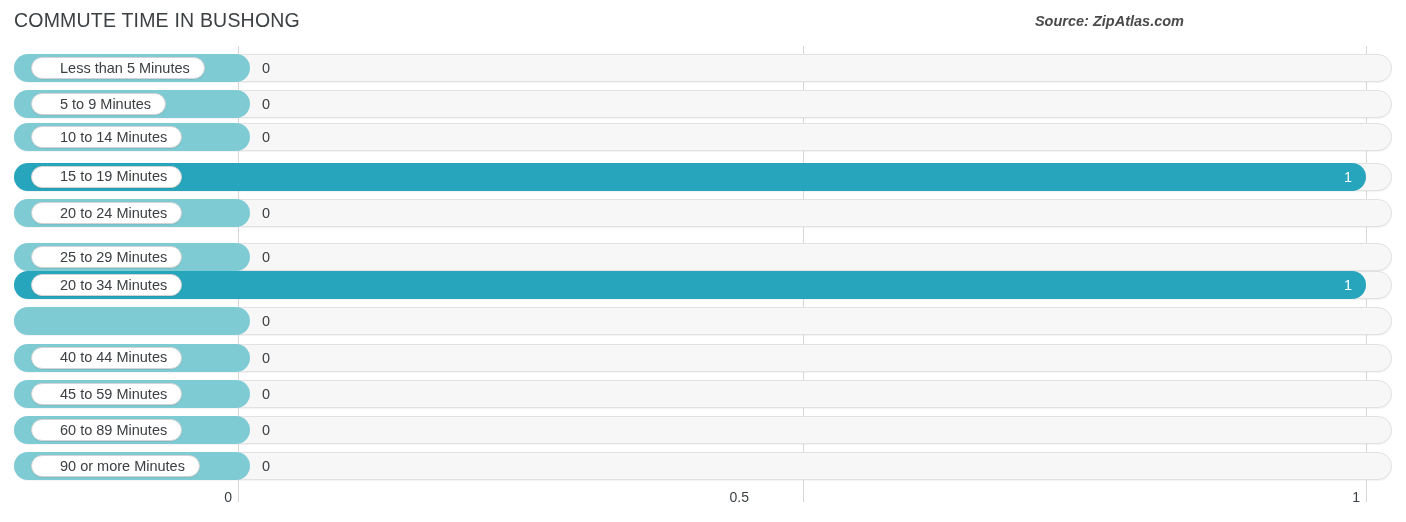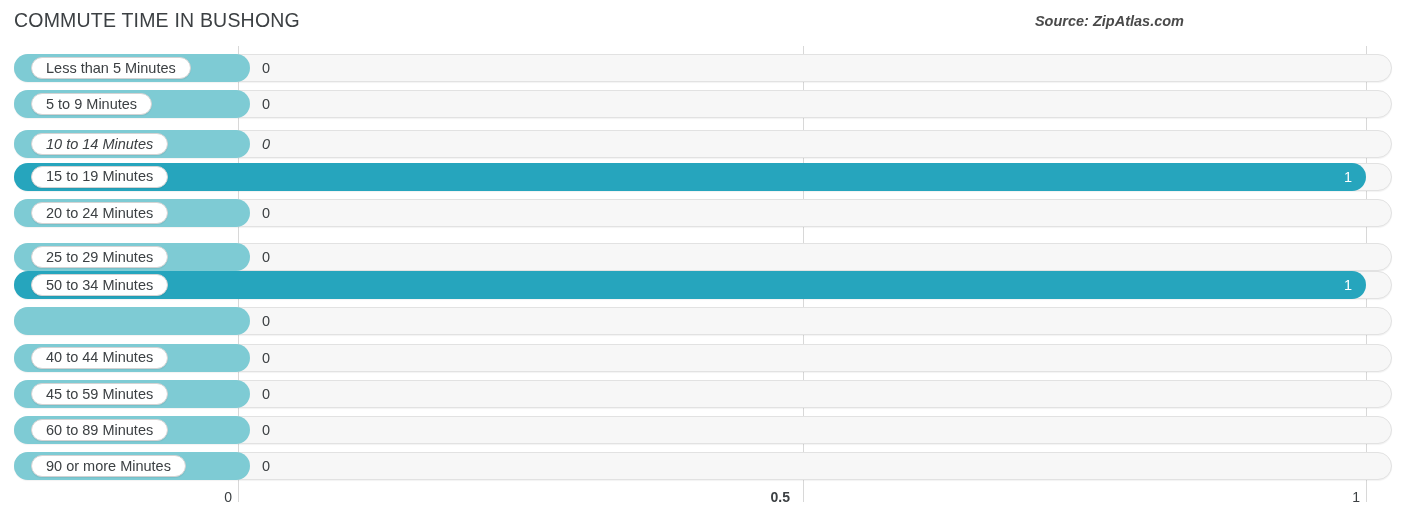--- a/index.html
+++ b/index.html
@@ -108,20 +108,21 @@
     padding: 0 14px;
     box-sizing: border-box;
     box-shadow: 0 1px 1px rgba(0,0,0,0.06);
     z-index: 3;
   }
   .cat-label {
     font-size: 14.5px;
     color: #3c4043;
     white-space: nowrap;
     line-height: 1;
+    margin-left: 14px;
   }
 
   
   .val-out {
     position: absolute;
     top: 0;
     height: 28px;
     display: flex;
     align-items: center;
     font-size: 14.5px;
@@ -188,21 +189,21 @@
         <div class="val-out" style="left: 248px;">0</div>
       </div>
       <div class="row" style="top: 44.2px;">
         <div class="track"></div>
         <div class="fill light" style="width: 236px;"></div>
         <div class="cat-pill">
           <span class="cat-label">5 to 9 Minutes</span>
         </div>
         <div class="val-out" style="left: 248px;">0</div>
       </div>
-      <div class="row" style="top: 84px; font-style: italic;">
+      <div class="row" style="top: 77px;">
         <div class="track"></div>
         <div class="fill light" style="width: 236px;"></div>
         <div class="cat-pill">
           <span class="cat-label">10 to 14 Minutes</span>
         </div>
         <div class="val-out" style="left: 248px;">0</div>
       </div>
       <div class="row" style="top: 116.6px;">
         <div class="track"></div>
         <div class="fill strong" style="width: 1352px;"></div>
@@ -224,21 +225,21 @@
         <div class="fill light" style="width: 236px;"></div>
         <div class="cat-pill">
           <span class="cat-label">25 to 29 Minutes</span>
         </div>
         <div class="val-out" style="left: 248px;">0</div>
       </div>
       <div class="row" style="top: 225.2px;">
         <div class="track"></div>
         <div class="fill strong" style="width: 1352px;"></div>
         <div class="cat-pill">
-          <span class="cat-label">50 to 34 Minutes</span>
+          <span class="cat-label">20 to 34 Minutes</span>
         </div>
         <div class="val-in" style="left: 1330px;">1</div>
       </div>
       <div class="row" style="top: 261.4px;">
         <div class="track"></div>
         <div class="fill light" style="width: 236px;"></div>
         <div class="val-out" style="left: 248px;">0</div>
       </div>
       <div class="row" style="top: 297.6px;">
         <div class="track"></div>
@@ -272,16 +273,16 @@
         </div>
         <div class="val-out" style="left: 248px;">0</div>
       </div>
     </div>
 </div>
 
 <div id="axis">
     <div class="axis-tick-line" style="left: 238px;"></div>
     <div class="axis-tick-label" style="left: 238px;">0</div>
     <div class="axis-tick-line" style="left: 803px;"></div>
-    <div class="axis-tick-label" style="left: 796px; font-weight: bold;">0.5</div>
+    <div class="axis-tick-label" style="left: 755px;">0.5</div>
     <div class="axis-tick-line" style="left: 1366px;"></div>
     <div class="axis-tick-label" style="left: 1366px;">1</div>
   </div>
 
 </body></html>

